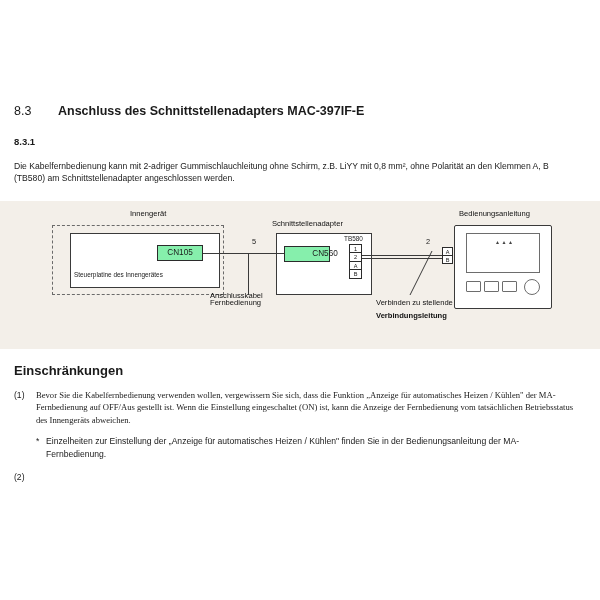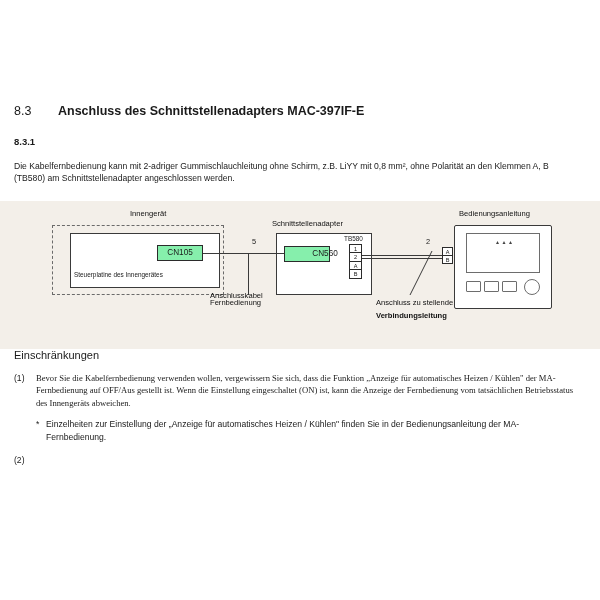--- a/index.html
+++ b/index.html
@@ -165,22 +165,23 @@
     border: 1px solid #6d6d6d;
     border-radius: 50%;
     box-sizing: border-box;
   }
   .callout-num {
     position: absolute;
     font-size: 7.4px;
   }
   
   .restr-title {
-    font-size: 11px;
-    font-weight: normal;
+    font-size: 13px;
+    font-weight: bold;
+    margin-top: 14px;
   }
   .restr-item {
     display: flex;
     margin-top: 11px;
   }
   .restr-marker {
     flex: 0 0 22px;
     font-size: 8.6px;
     line-height: 1.45;
   }
@@ -276,21 +277,21 @@
       <div class="line" style="left:234px; top:52px; width:1px; height:42px;"></div>
 
       <div class="callout-num" style="left:412px; top:36px;">2</div>
       <svg style="position:absolute; left:390px; top:48px;" width="34" height="48">
         <line x1="28" y1="2" x2="6" y2="46" stroke="#3a3a3a" stroke-width="1"></line>
       </svg>
 
       <div class="fig-label" style="left:196px; top:97px;">Fernbedienung</div>
       <div class="fig-label" style="left:196px; top:90px;">Anschlusskabel</div>
 
-      <div class="fig-label" style="left:362px; top:97px;">Anschluss zu stellende</div>
+      <div class="fig-label" style="left:362px; top:97px;">Verbinden zu stellende</div>
       <div class="fig-label" style="left:362px; top:110px;font-weight:bold;">Verbindungsleitung</div>
 
     </div>
   </div>
 
   <div class="restr-title">Einschränkungen</div>
 
   <div class="restr-item">
     <div class="restr-marker">(1)</div>
     <div class="restr-body">Bevor Sie die Kabelfernbedienung verwenden wollen, vergewissern Sie sich, dass die Funktion „Anzeige für automatisches Heizen / Kühlen" der MA-Fernbedienung auf OFF/Aus gestellt ist. Wenn die Einstellung eingeschaltet (ON) ist, kann die Anzeige der Fernbedienung vom tatsächlichen Betriebsstatus des Innengeräts abweichen.</div>

